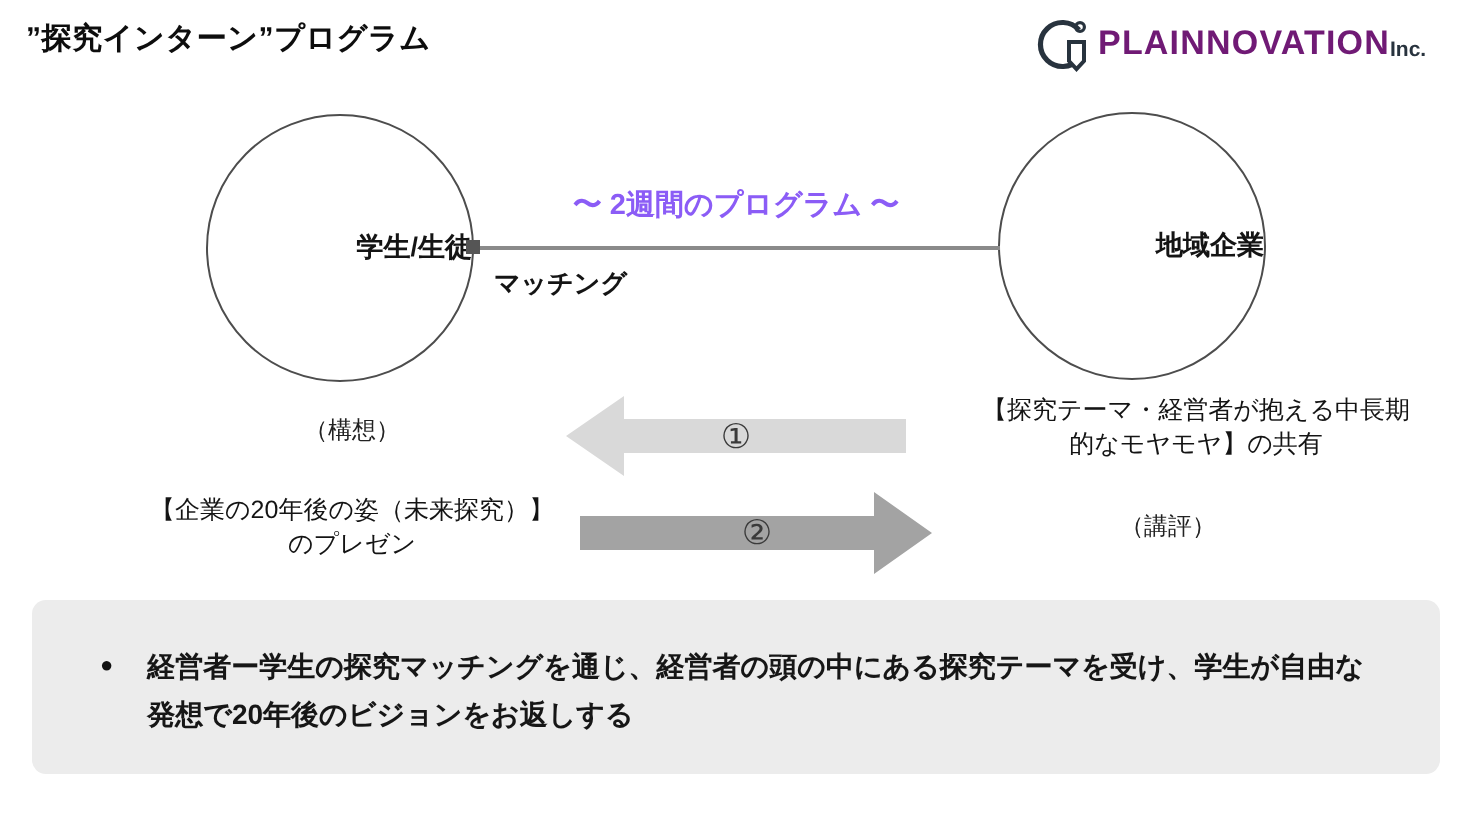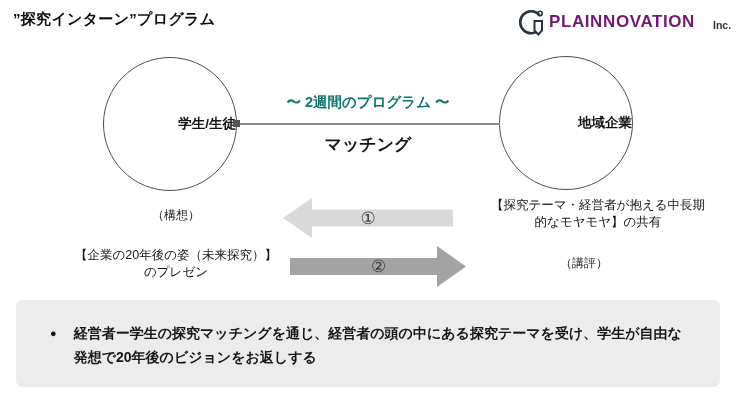--- a/index.html
+++ b/index.html
@@ -8,37 +8,37 @@
     font-family:"Liberation Sans", sans-serif; color:#111; overflow:hidden;
   }
   .title {
     position:absolute; left:13px; top:10px;
     font-size:15px; font-weight:700; letter-spacing:0.3px; color:#0d0d0d;
   }
   
   .logo { position:absolute; left:516px; top:8px; display:flex; align-items:center; }
   .logo-mark { width:28px; height:28px; }
   .logo-text { font-size:17px; font-weight:800; color:#701a75; letter-spacing:0.6px; margin-left:5px; }
-  .logo-suffix { font-size:10.5px; font-weight:700; color:#28333e; margin-left:18px; padding-top:6px;text-align:right; }
+  .logo-suffix { font-size:10.5px; font-weight:700; color:#28333e; margin-left:0; padding-top:6px;text-align:right; }
   
   .circle {
     position:absolute; width:134px; height:134px; box-sizing:border-box;
     border:1.4px solid #4d4d4d; border-radius:50%; background:#fff;
     display:flex; align-items:center; justify-content:flex-end;
     font-weight:700; font-size:13.5px; color:#141414;
   }
   #circle-left  { left:103px; top:57px; }
   #circle-right { left:499px; top:56px; }
   
   .connector-line { position:absolute; left:237px; top:123px; width:263px; height:1.5px; background:#8a8a8a; }
   .connector-dot  { position:absolute; left:233px; top:120px; width:7px; height:7px; background:#555; }
   .connector-title{ position:absolute; left:247px; top:93px; width:242px; text-align:center;
-                    font-weight:700; font-size:14.5px; color:#0f766e; }
-  .connector-sub  { position:absolute; left:247px; top:133px; width:242px; text-align:center;
-                    font-weight:700; font-size:17px; color:#141414; }
+                    font-weight:700; font-size:14.5px; color:#8b5cf6; }
+  .connector-sub  { position:absolute; left:247px; top:133px; width:242px; text-align:left;
+                    font-weight:700; font-size:13px; color:#141414; }
   
   .arrow { position:absolute; display:flex; align-items:center; justify-content:center; }
   #arrow1 { left:282px; top:196px; width:172px; height:44px; }
   #arrow2 { left:290px; top:244px; width:177px; height:45px; }
   .arrow svg { position:absolute; left:0; top:0; }
   .arrow-label { position:relative; font-size:17px; color:#3a3a3a; line-height:1; }
   
   .caption { position:absolute; text-align:center; font-weight:400; font-size:12.5px; line-height:1.35; color:#141414; }
   #caption-right { left:460px; top:197px; width:276px; }
   #caption-left  { left:40px;  top:247px; width:272px; }

